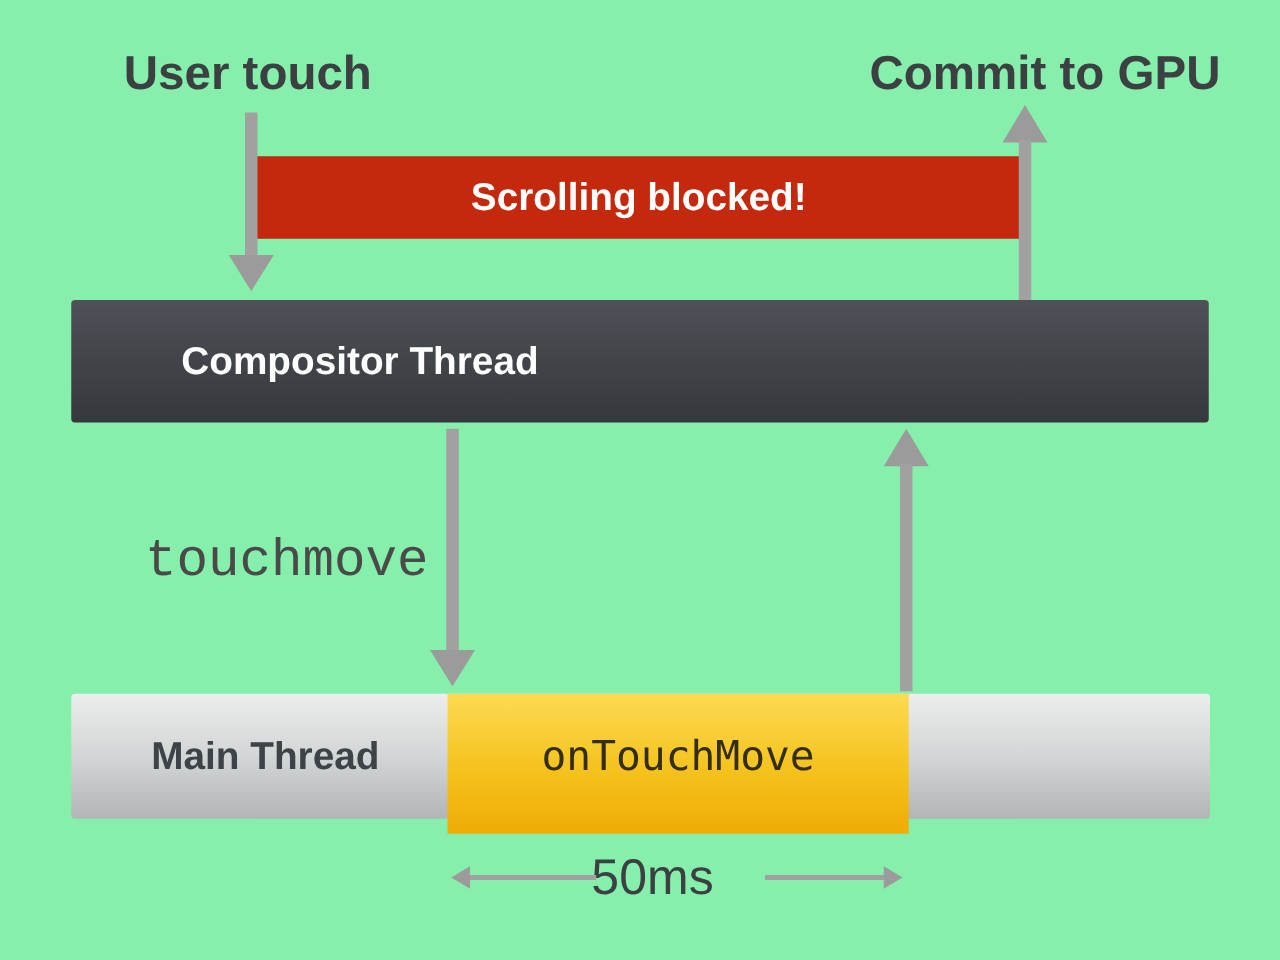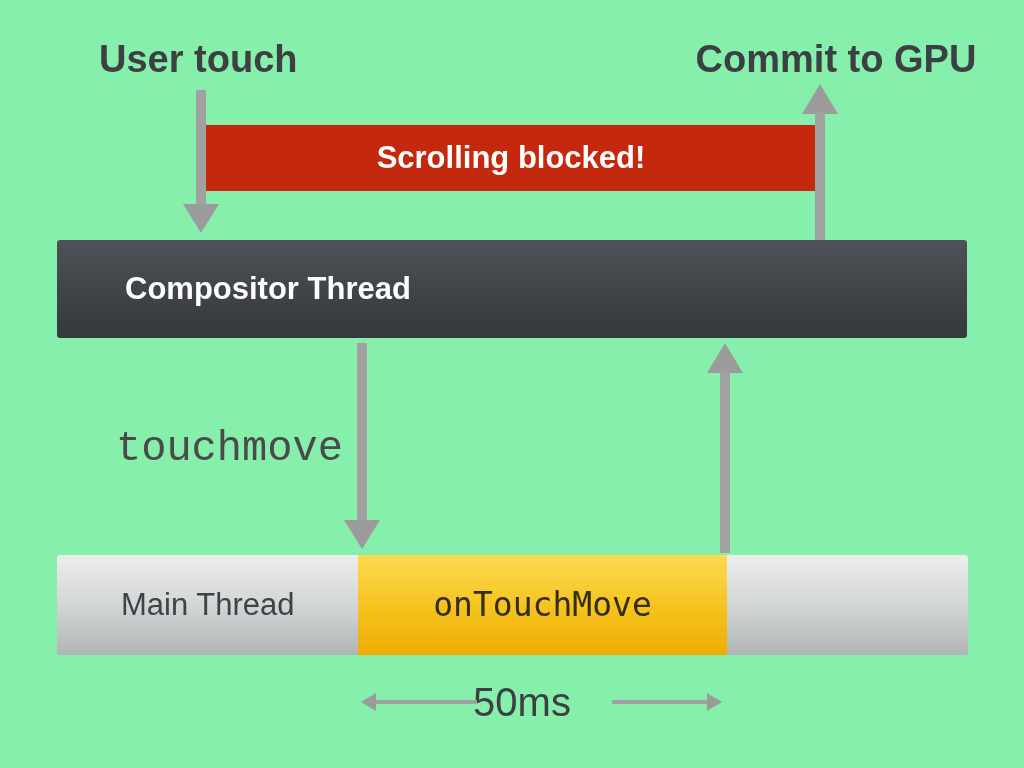--- a/index.html
+++ b/index.html
@@ -41,21 +41,21 @@
 
   .compositor-bar {
     position: absolute;
     left: 57px; top: 240px;
     width: 910px; height: 98px;
     border-radius: 3px;
     background: linear-gradient(180deg, #4e5258 0%, #42464b 45%, #35383c 100%);
     z-index: 2;
   }
   .compositor-bar .bar-text {
-    padding-left: 68px;
+    padding-left: 88px;
     line-height: 98px;
     color: #fdfdfd;
     font-size: 31px;
     font-weight: bold;
     white-space: nowrap;
   }
 
   .event-label {
     position: absolute;
     left: 116px; top: 426px;
@@ -75,29 +75,29 @@
     border-radius: 3px;
     background: linear-gradient(180deg, #eceded 0%, #d3d6d6 50%, #b1b5b5 100%);
     z-index: 2;
   }
   .main-bar-label {
     position: absolute;
     left: 121px; top: 555px;
     height: 100px;
     line-height: 100px;
     font-size: 31px;
-    font-weight: normal;
+    font-weight: bold;
     color: #3e4347;
     white-space: nowrap;
     z-index: 4;
   }
   .handler-segment {
     position: absolute;
     left: 358px; top: 555px;
-    width: 369px; height: 100px;
+    width: 369px; height: 112px;
     background: linear-gradient(180deg, #fdda52 0%, #f5c21d 55%, #efac04 100%);
     z-index: 3;
   }
   .handler-segment .segment-text {
     width: 100%; height: 100%;
     line-height: 100px;
     text-align: center;
     font-family: "DejaVu Sans Mono", monospace;
     font-size: 33px;
     color: #332e10;

